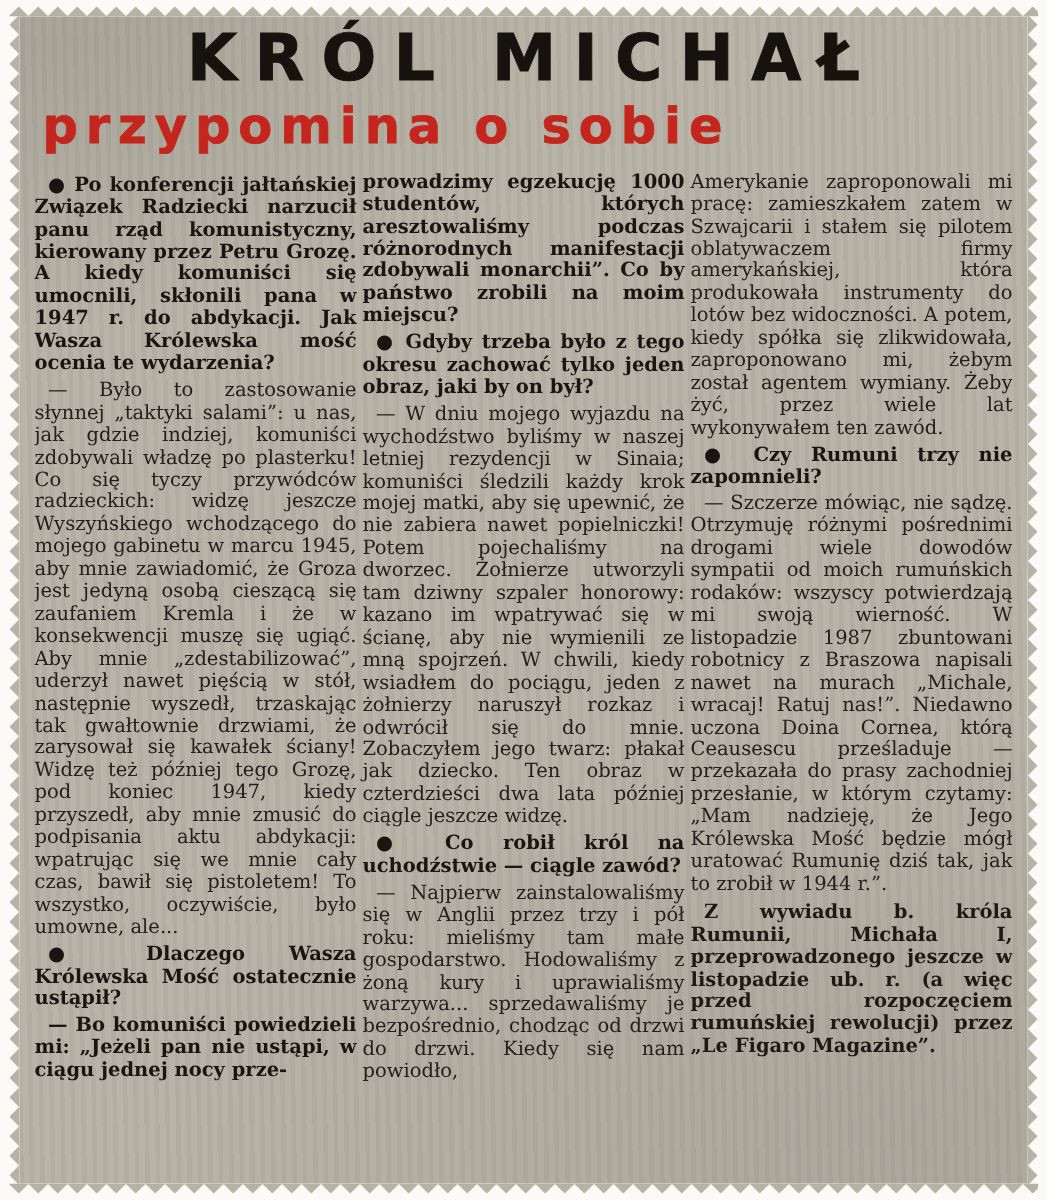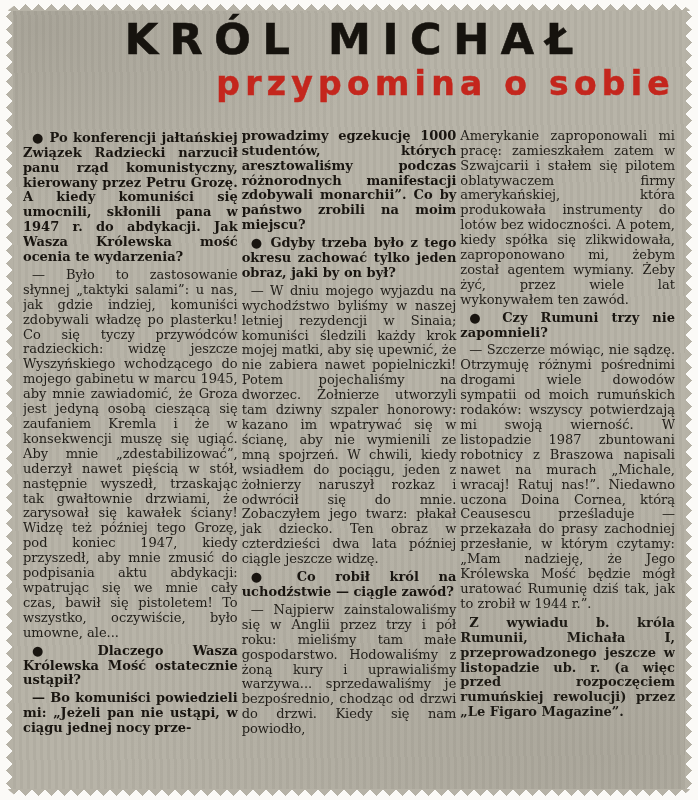--- a/index.html
+++ b/index.html
@@ -1,19 +1,19 @@
 <!DOCTYPE html>
 <html lang="pl"><head>
 <meta charset="utf-8">
 <style>
   *{box-sizing:border-box;margin:0;padding:0}
   html,body{background:#fbfaf7}
   .stage{
     position:relative;width:698px;height:800px;overflow:hidden;
-    background:#fbfaf7;font-family:"DejaVu Serif",serif;border-radius:32px;
+    background:#fbfaf7;font-family:"DejaVu Serif",serif;
   }
   .clipping{position:absolute;left:6px;top:4px;right:6px;bottom:4px}
   
   .edge{position:absolute;pointer-events:none}
   .edge-top{top:0;left:0;right:0;height:7px;
     background:conic-gradient(from 135deg at 50% 0%, #b6b2a6 90deg, transparent 90deg);
     background-size:13px 7px;background-repeat:repeat-x}
   .edge-bottom{bottom:0;left:0;right:0;height:7px;
     background:conic-gradient(from 315deg at 50% 100%, #b6b2a6 90deg, transparent 90deg);
     background-size:13px 7px;background-repeat:repeat-x;background-position:bottom left}
@@ -34,25 +34,25 @@
   }
   .headline{
     font-family:"DejaVu Sans",sans-serif;font-weight:bold;
     font-size:43px;line-height:1.02;letter-spacing:.27em;text-indent:.27em;
     text-align:center;color:#16130e;white-space:nowrap;
     -webkit-text-stroke:.6px #16130e;
   }
   .subheadline{
     font-family:"DejaVu Sans",sans-serif;font-weight:bold;
     font-size:33px;line-height:1.15;letter-spacing:.16em;text-indent:.16em;
-    text-align:right;color:#c4261d;margin-top:3px;
+    text-align:left;color:#c4261d;margin-top:3px;
     -webkit-text-stroke:.5px #c4261d;
   }
   .cols{
-    display:flex;gap:4px;margin-top:26px;
+    display:flex;gap:4px;margin-top:12px;
     height:calc(100% - 100px);overflow:hidden;
   }
   .col{
     flex:1 1 0;min-width:0;
     font-size:13px;line-height:14.9px;color:#23201b;
     text-align:justify;hyphens:auto;
   }
   .col p{margin-bottom:3px;text-indent:9px}
   .col p.q{font-weight:bold;color:#191510;margin-top:2px}
   .col p.strong{font-weight:bold;color:#191510}

